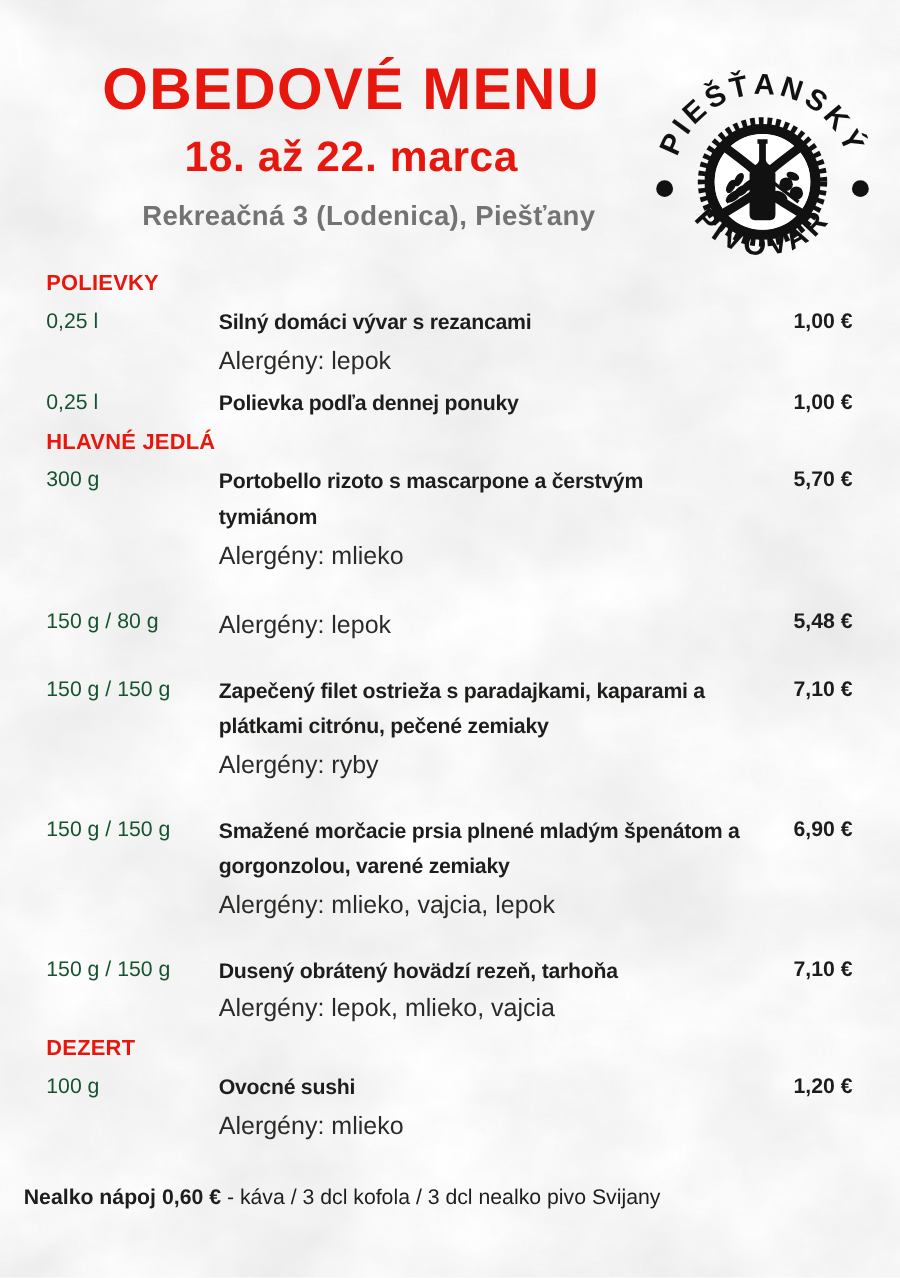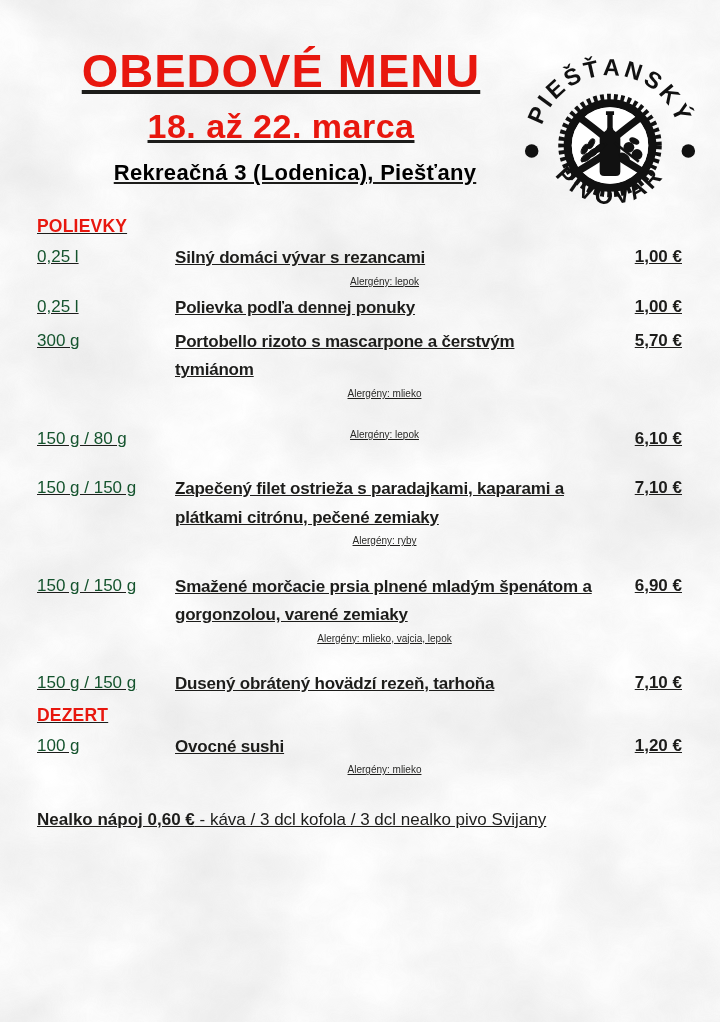--- a/index.html
+++ b/index.html
@@ -3,55 +3,55 @@
 <meta charset="utf-8">
 <style>
   html,body{margin:0;padding:0;}
   body{
     width:720px;height:1022px;position:relative;overflow:hidden;
     background:#fefefe;
     font-family:"Liberation Sans","DejaVu Sans",sans-serif;
     color:#1d1d1b;
   }
   #texture{position:absolute;left:0;top:0;z-index:0;pointer-events:none;}
-  #page{position:absolute;left:0;top:0;width:720px;height:734px;z-index:1;text-decoration:underline;}
+  #page{position:absolute;left:0;top:0;width:720px;height:734px;z-index:1;}
 
   
   .header{position:relative;padding-top:46px;}
   .header-text{width:562px;text-align:center;}
   .page-title{
     color:var(--red);font-weight:bold;font-size:47px;letter-spacing:1px;
     line-height:1.05;
   }
   .date-range{
     color:var(--red);font-weight:bold;font-size:34px;margin-top:12px;letter-spacing:.5px;
   }
   .address{
-    color:#000000;font-weight:bold;font-size:22px;margin-top:14px;letter-spacing:.3px;margin-left:28px;
+    color:#737373;font-weight:bold;font-size:22px;margin-top:14px;letter-spacing:.3px;margin-left:28px;
   }
   .logo-wrap{position:absolute;top:42px;right:20px;width:180px;height:180px;}
 
   
   .menu{margin:30px 38px 14px 37px;}
   .section-heading{
     color:var(--red);font-weight:bold;font-size:17.5px;margin:6px 0 7px 0;letter-spacing:.2px;
   }
   .menu-item{
     display:grid;grid-template-columns:138px 1fr 88px;align-items:start;
     margin-bottom:5px;
   }
   .menu-section.mains .menu-item{margin-bottom:24px;}
   .menu-section.mains .menu-item:last-child{margin-bottom:2px;}
   .portion{font-size:17px;line-height:1.5;color:#14532d;}
   .dish-name{font-weight:bold;font-size:17px;line-height:1.68;letter-spacing:-0.2px;}
-  .allergens{font-size:10px;line-height:1.45;margin-top:2px;color:#2a2a28;text-align:center;}
+  .allergens{font-size:20px;line-height:1.45;margin-top:2px;color:#2a2a28;}
   .price{font-weight:bold;font-size:17px;line-height:1.5;text-align:right;white-space:nowrap;}
 
   
-  .footer-drinks{margin:32px 38px 0 37px;font-size:17px;}
+  .footer-drinks{margin:32px 38px 0 19px;font-size:17px;}
   .footer-drinks .bold{font-weight:bold;}
 </style>
 </head>
 <body>
 
 <svg id="texture" width="720" height="1022" aria-hidden="true">
   <filter id="grunge1" x="0" y="0" width="100%" height="100%">
     <feTurbulence type="fractalNoise" baseFrequency="0.007 0.009" numOctaves="4" seed="7" result="t"></feTurbulence>
     <feColorMatrix in="t" type="matrix" values="0 0 0 0 0.62  0 0 0 0 0.62  0 0 0 0 0.62  0 0 0 1.1 -0.25"></feColorMatrix>
   </filter>
@@ -138,34 +138,35 @@
         </div>
         <div class="menu-item">
           <div class="portion">0,25 l</div>
           <div class="dish">
             <div class="dish-name">Polievka podľa dennej ponuky</div>
           </div>
           <div class="price">1,00 €</div>
         </div>
       </div>
       <div class="menu-section mains">
+        <div class="section-heading">HLAVNÉ JEDLÁ</div>
         <div class="menu-item">
           <div class="portion">300 g</div>
           <div class="dish">
             <div class="dish-name">Portobello rizoto s mascarpone a čerstvým tymiánom</div>
             <div class="allergens">Alergény: mlieko</div>
           </div>
           <div class="price">5,70 €</div>
         </div>
         <div class="menu-item">
           <div class="portion">150 g / 80 g</div>
           <div class="dish">
             <div class="allergens">Alergény: lepok</div>
           </div>
-          <div class="price">6,10 €</div>
+          <div class="price">5,48 €</div>
         </div>
         <div class="menu-item">
           <div class="portion">150 g / 150 g</div>
           <div class="dish">
             <div class="dish-name">Zapečený filet ostrieža s paradajkami, kaparami a plátkami citrónu, pečené zemiaky</div>
             <div class="allergens">Alergény: ryby</div>
           </div>
           <div class="price">7,10 €</div>
         </div>
         <div class="menu-item">
@@ -173,20 +174,21 @@
           <div class="dish">
             <div class="dish-name">Smažené morčacie prsia plnené mladým špenátom a gorgonzolou, varené zemiaky</div>
             <div class="allergens">Alergény: mlieko, vajcia, lepok</div>
           </div>
           <div class="price">6,90 €</div>
         </div>
         <div class="menu-item">
           <div class="portion">150 g / 150 g</div>
           <div class="dish">
             <div class="dish-name">Dusený obrátený hovädzí rezeň, tarhoňa</div>
+            <div class="allergens">Alergény: lepok, mlieko, vajcia</div>
           </div>
           <div class="price">7,10 €</div>
         </div>
       </div>
       <div class="menu-section">
         <div class="section-heading">DEZERT</div>
         <div class="menu-item">
           <div class="portion">100 g</div>
           <div class="dish">
             <div class="dish-name">Ovocné sushi</div>

